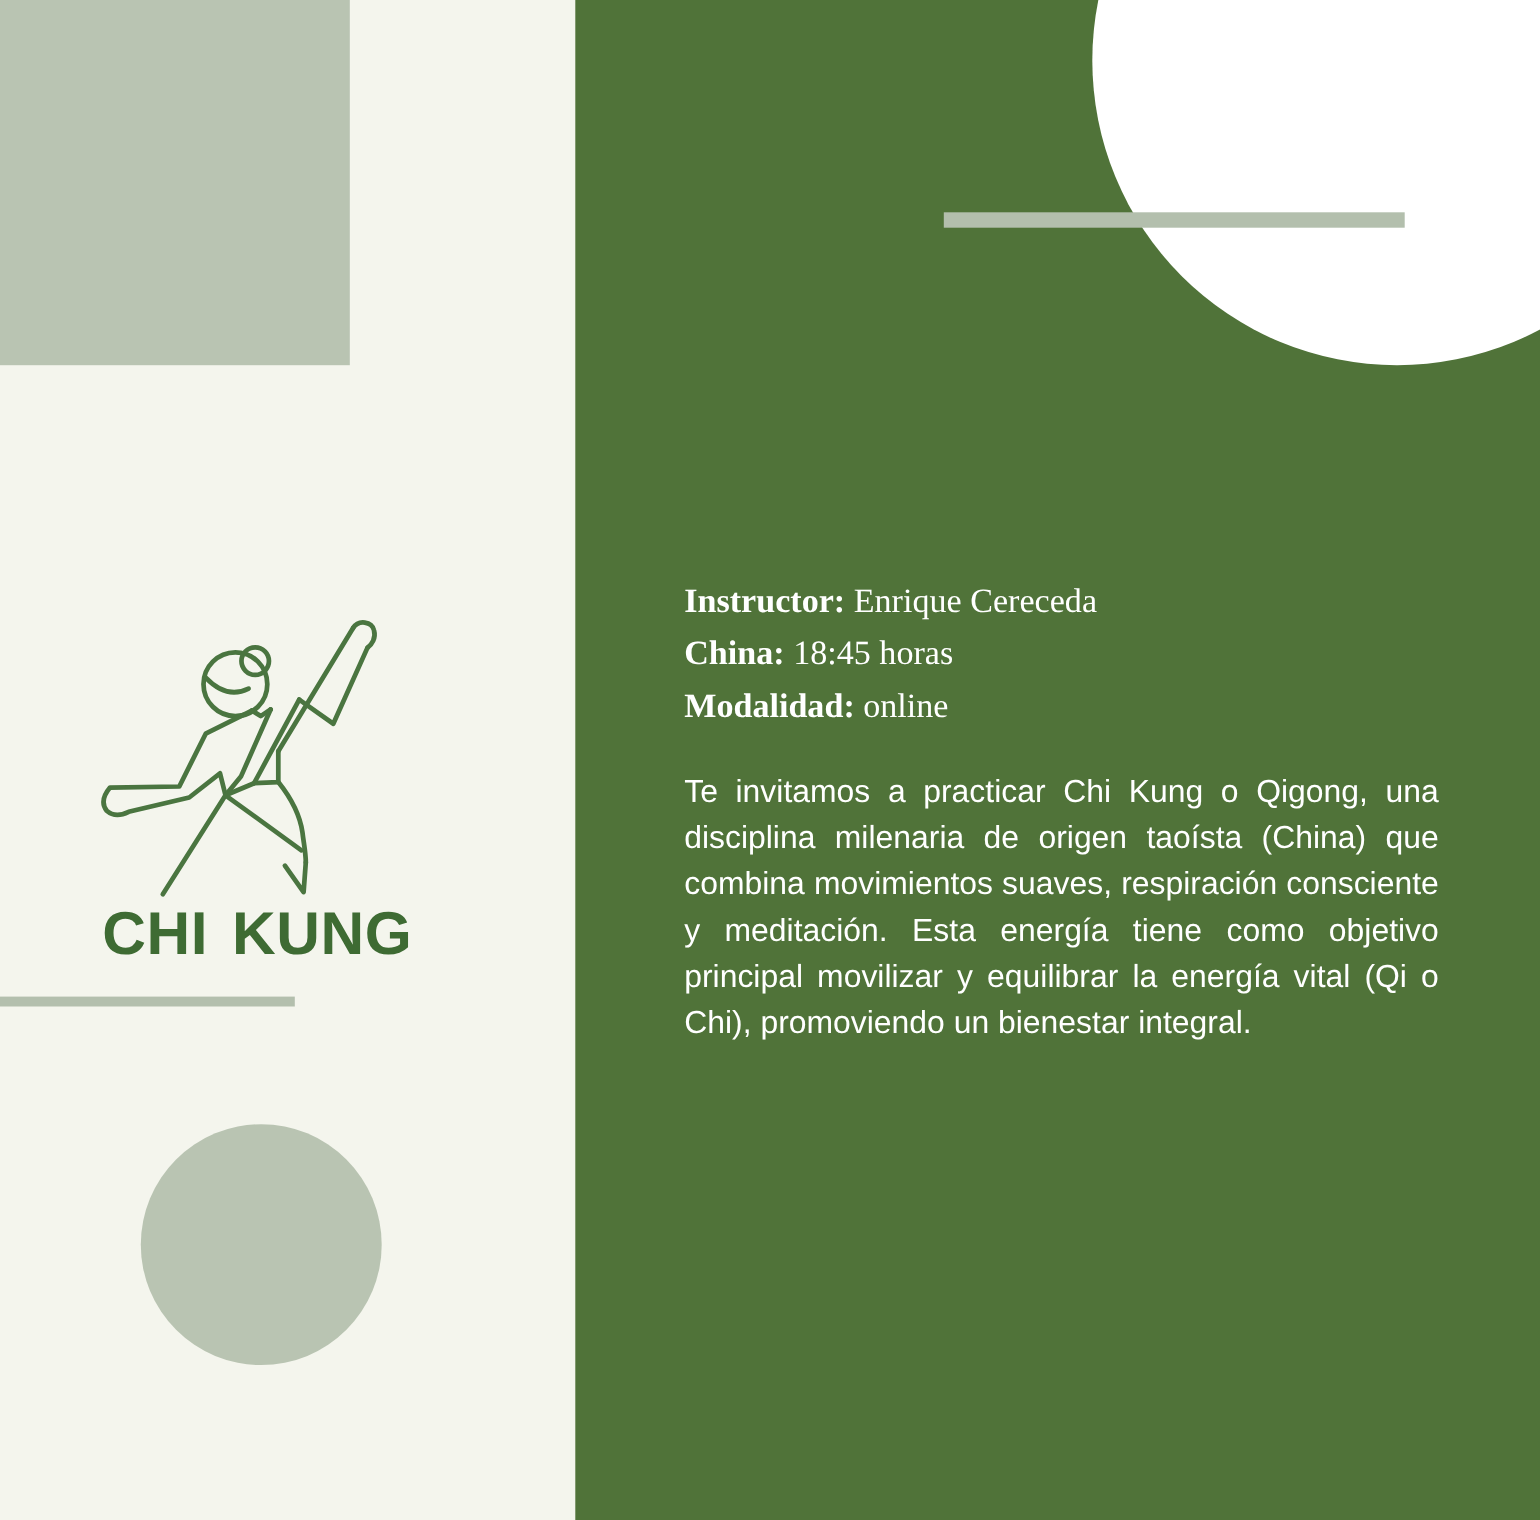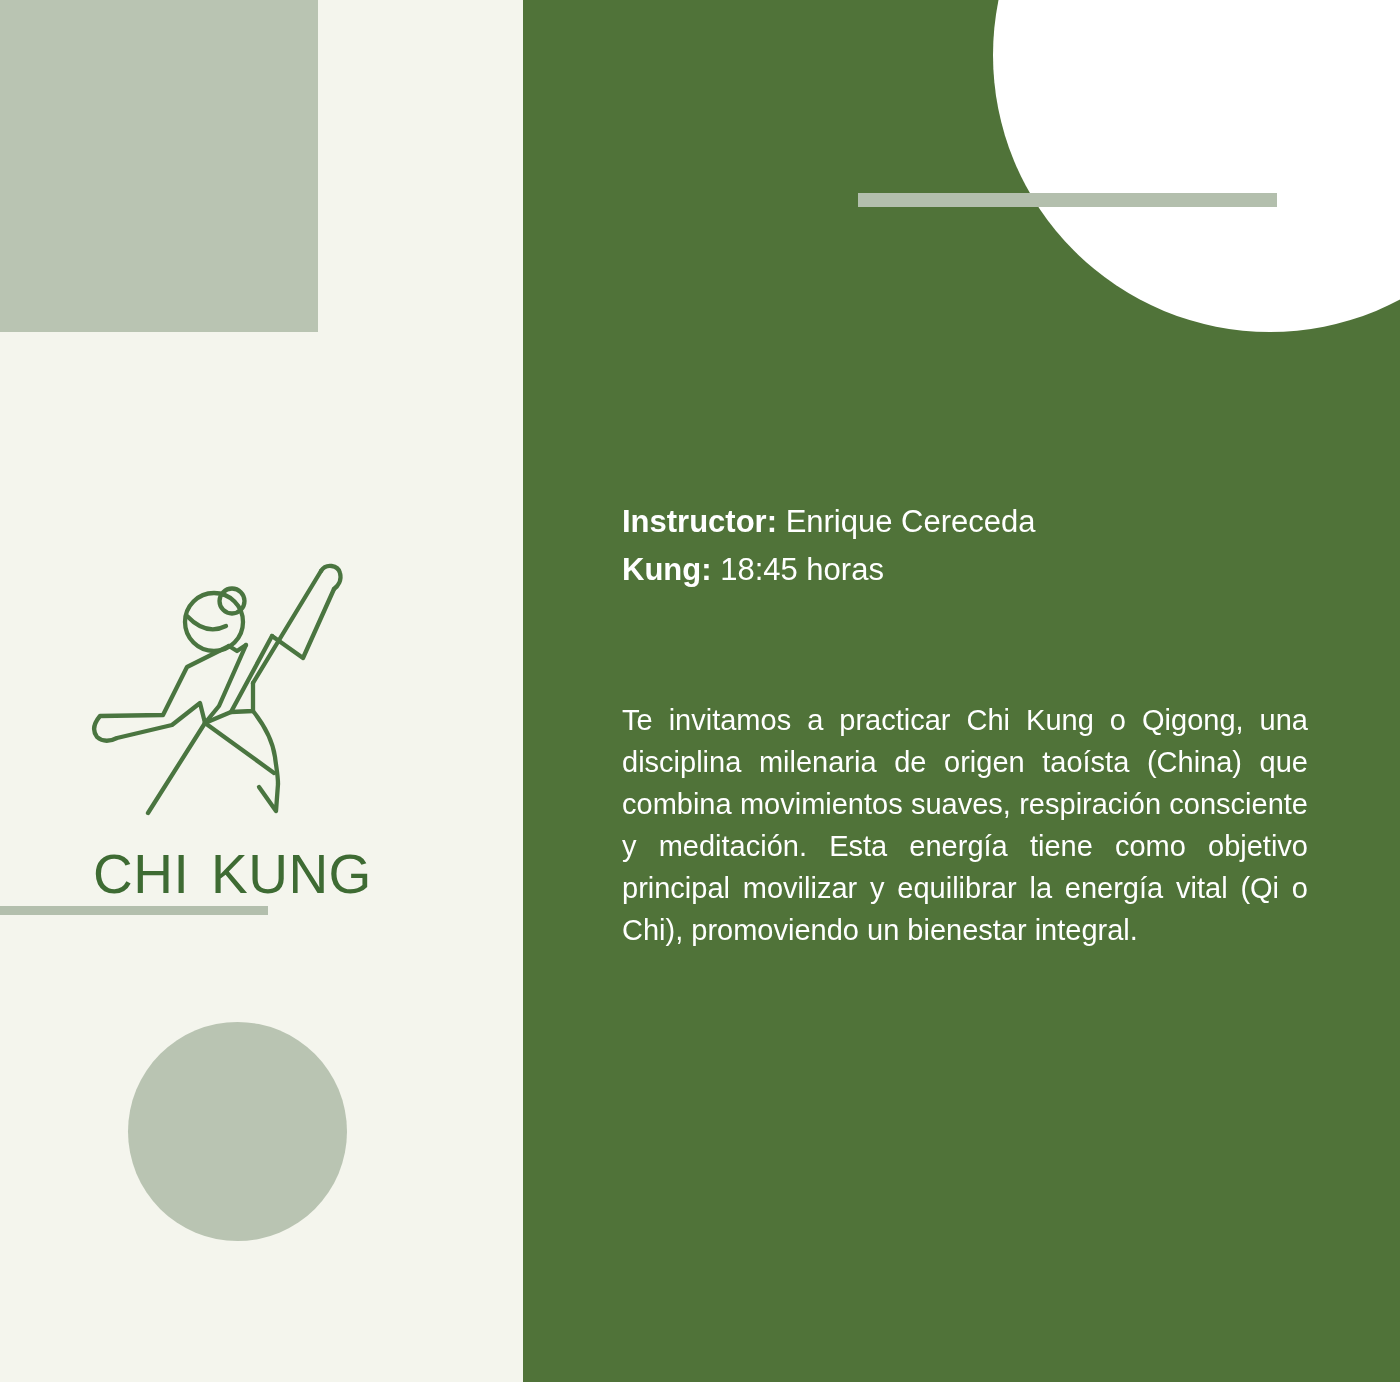--- a/index.html
+++ b/index.html
@@ -47,44 +47,45 @@
   }
   
   .figure{
     position:absolute;left:90px;top:560px;
     width:290px;height:270px;
     color:var(--line-green);
   }
   .figure svg{display:block;width:100%;height:100%;}
   
   .title{
-    position:absolute;left:93px;top:842px;
-    font-size:55px;font-weight:400;
+    position:absolute;left:93px;top:816px;
+    font-size:55px;font-weight:700;
     letter-spacing:0.5px;word-spacing:6px;
     color:var(--title-green);
     white-space:nowrap;
   }
   
   .title-underline{
     position:absolute;left:0;top:906px;
     width:268px;height:9px;
     background:var(--sage-bar);
   }
   
   .sage-circle{
     position:absolute;left:128px;top:1022px;
     width:219px;height:219px;border-radius:50%;
     background:var(--sage);
   }
   
   .info{
-    position:absolute;left:622px;top:498px;
+    position:absolute;left:622px;top:522px;
     color:var(--text-white);
     font-size:31px;line-height:48px;
     white-space:nowrap;
+    font-family:Liberation Serif, serif;
   }
   .info .info-row strong{font-weight:700;}
   
   .desc{
     position:absolute;left:622px;top:699px;
     width:686px;
     color:var(--text-white);
     font-size:29px;line-height:42px;
     text-align:justify;
   }
@@ -128,18 +129,19 @@
       </g>
     </svg>
   </div>
 
   <div class="title">CHI KUNG</div>
   <div class="title-underline"></div>
   <div class="sage-circle"></div>
 
   <div class="info">
     <div class="info-row"><strong>Instructor:</strong> <span>Enrique Cereceda</span></div>
-    <div class="info-row"><strong>Kung:</strong> <span>18:45 horas</span></div>
+    <div class="info-row"><strong>China:</strong> <span>18:45 horas</span></div>
+    <div class="info-row"><strong>Modalidad:</strong> <span>online</span></div>
   </div>
 
   <div class="desc">Te invitamos a practicar Chi Kung o Qigong, una disciplina milenaria de origen taoísta (China) que combina movimientos suaves, respiración consciente y meditación. Esta energía tiene como objetivo principal movilizar y equilibrar la energía vital (Qi o Chi), promoviendo un bienestar integral.</div>
 
 </div>
 
 </body></html>

